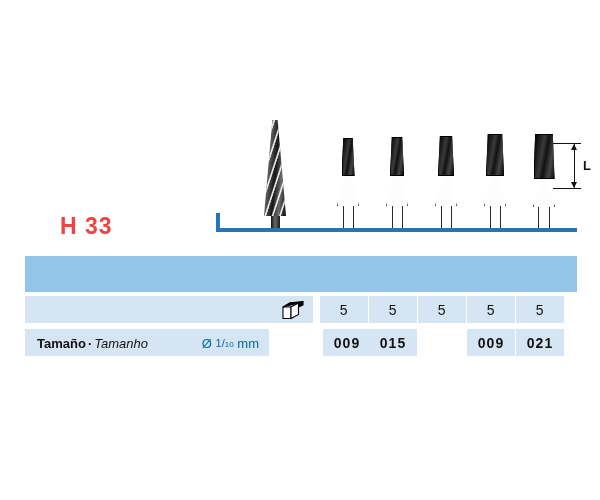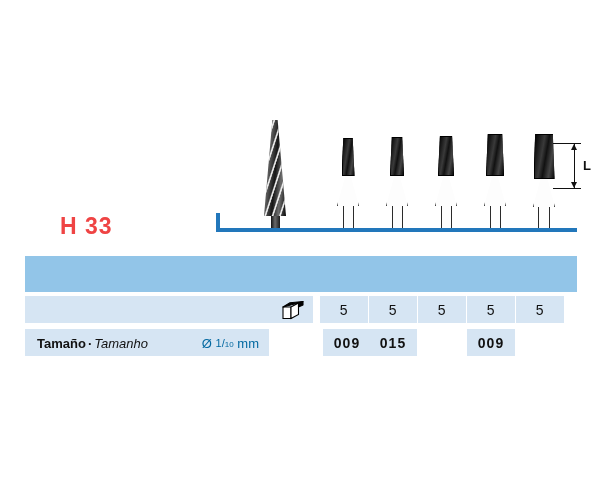--- a/index.html
+++ b/index.html
@@ -324,15 +324,16 @@
       </span>
       <span class="unit-text">
         <span>Ø</span>
         <span class="frac"><span class="num">1</span>/<span class="den">10</span></span>
         <span>mm</span>
       </span>
     </div>
     <div class="data-cell" style="left:298px; width:48px;">009</div>
     <div class="data-cell" style="left:344px; width:48px;">015</div>
     <div class="data-cell" style="left:442px; width:48px;">009</div>
+    <div class="data-cell" style="left:491px; width:48px;">021</div>
   </div>
 
 </div>
 
 </body></html>

